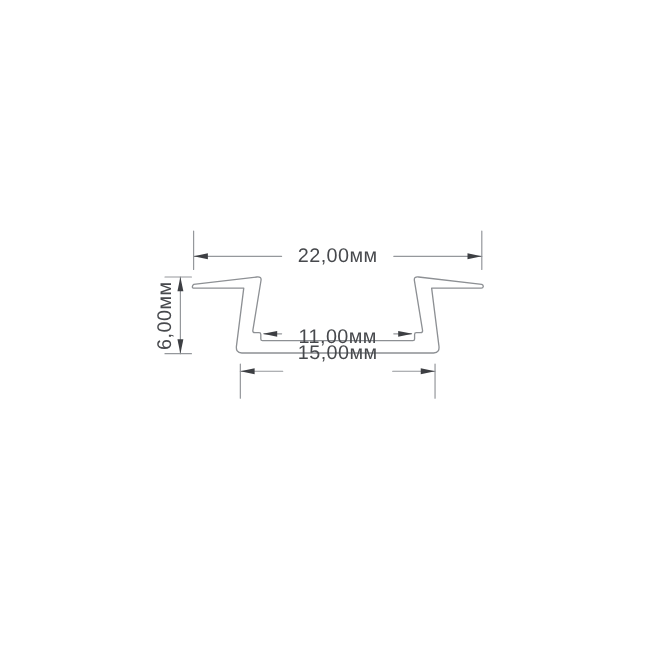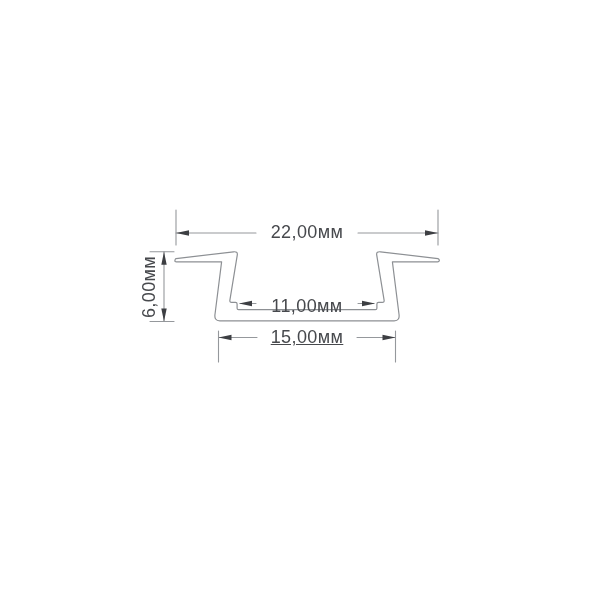--- a/index.html
+++ b/index.html
@@ -72,17 +72,17 @@
       <path class="ln" d="M 164,251.8 L 164,321.5"></path>
       <polygon class="arw" points="164,251.8 161.3,264.8 166.7,264.8"></polygon>
       <polygon class="arw" points="164,321.5 161.3,308.5 166.7,308.5"></polygon>
     </g>
   </svg>
 
   <div class="dim-label" style="left:307px;top:232px;">22,00мм</div>
 
   <div class="dim-label" style="left:307px;top:306px;">11,00мм</div>
 
-  <div class="dim-label" style="left:307px;top:337px;text-decoration:underline;">15,00мм</div>
+  <div class="dim-label" style="left:307px;top:320px;">15,00мм</div>
 
   <div class="dim-label vertical" style="left:149px;top:287px;">6,00мм</div>
 
 </div>
 
 </body></html>

